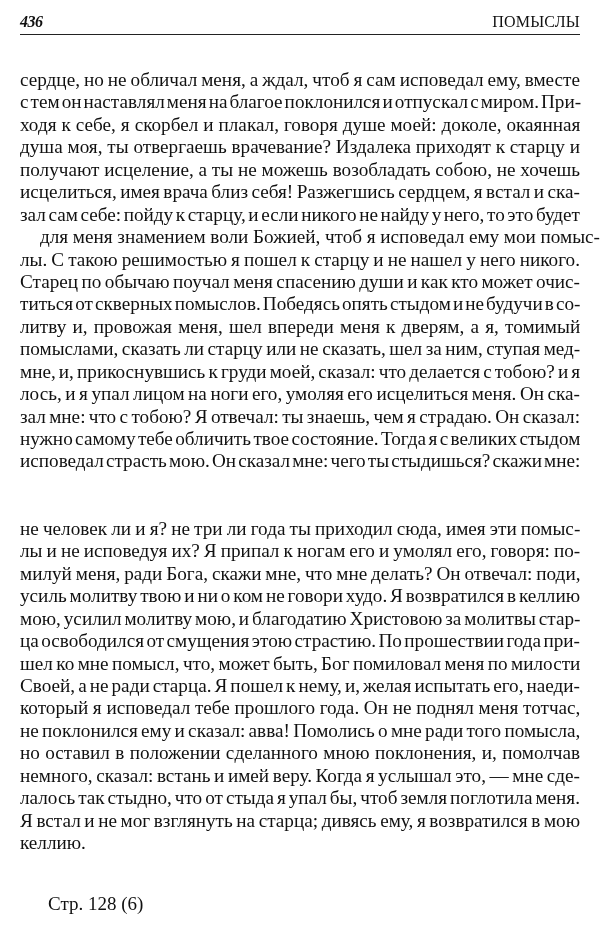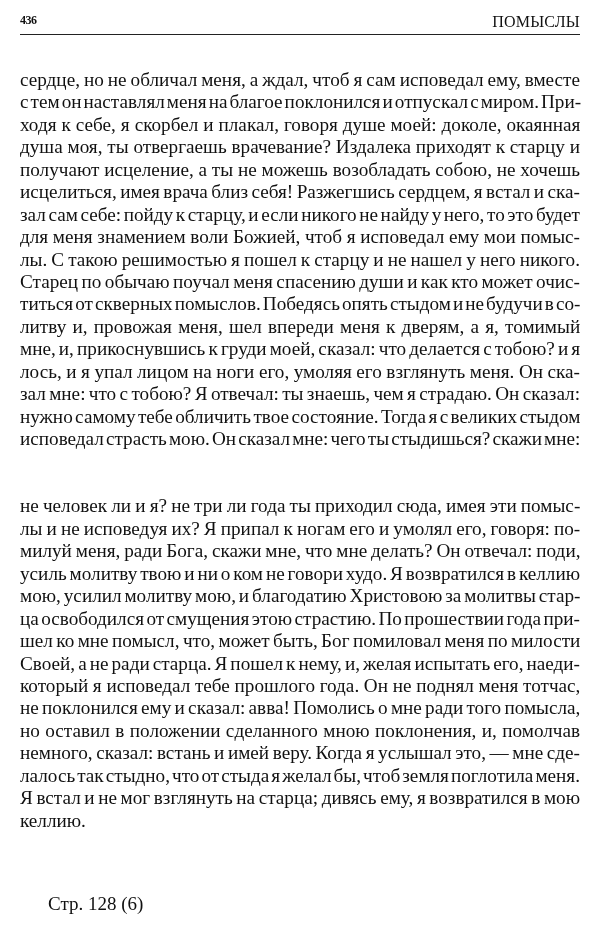--- a/index.html
+++ b/index.html
@@ -1,19 +1,19 @@
 <!DOCTYPE html>
 <html><head>
 <meta charset="utf-8">
 <style>
   html, body { margin: 0; padding: 0; background: #ffffff; }
   body { width: 600px; height: 934px; position: relative; overflow: hidden; color: #111; }
   .page { position: absolute; left: 20px; top: 0; width: 560px; }
   .header { position: absolute; left: 0; top: 12px; width: 560px; height: 22px; border-bottom: 1.5px solid #222; }
-  .page-num { position: absolute; left: 0; top: 1px; font-family: "Liberation Serif", serif; font-size: 12px; font-weight: bold; letter-spacing: -0.5px; }
+  .page-num { position: absolute; left: 0; top: 1px; font-family: "Liberation Serif", serif; font-size: 16px; font-weight: bold; letter-spacing: -0.5px; font-style: italic; }
   .running-title { position: absolute; right: 0; top: 1px; font-family: "Liberation Serif", serif; font-size: 16px; letter-spacing: 0.2px; }
   .body-text { position: absolute; left: 0; top: 69px; width: 560px; font-family: "Liberation Serif", serif; font-size: 19.2px; line-height: 22.45px; }
   .line { display: block; white-space: nowrap; text-align: justify; text-align-last: justify; height: 22.45px; overflow: visible; }
   .line.last { text-align-last: left; }
   .ref { position: absolute; left: 28px; top: 893px; font-family: "Liberation Serif", serif; font-size: 19px; }
 </style>
 </head>
 <body>
 
 <div class="page">
@@ -23,41 +23,42 @@
   </div>
 
   <div class="body-text">
     <span class="line" style="display: block; word-spacing: -0.833333px;">сердце, но не обличал меня, а ждал, чтоб я сам исповедал ему, вместе</span>
     <span class="line" style="display: block; word-spacing: -2.75px;">с тем он наставлял меня на благое поклонился и отпускал с миром. При-</span>
     <span class="line" style="display: block; word-spacing: 0.181818px;">ходя к себе, я скорбел и плакал, говоря душе моей: доколе, окаянная</span>
     <span class="line" style="display: block; word-spacing: 0px;">душа моя, ты отвергаешь врачевание? Издалека приходят к старцу и</span>
     <span class="line" style="display: block; word-spacing: 0px;">получают исцеление, а ты не можешь возобладать собою, не хочешь</span>
     <span class="line" style="display: block; word-spacing: -1.4px;">исцелиться, имея врача близ себя! Разжегшись сердцем, я встал и ска-</span>
     <span class="line" style="display: block; word-spacing: -2.2px;">зал сам себе: пойду к старцу, и если никого не найду у него, то это будет</span>
-    <span class="line" style="display: block; word-spacing: -0.1px;">для меня знамением воли Божией, чтоб я исповедал ему мои помыс-</span>
+    <span class="line" style="display: block; word-spacing: -0.1px; margin-left: 20px;">для меня знамением воли Божией, чтоб я исповедал ему мои помыс-</span>
     <span class="line" style="display: block; word-spacing: -0.769231px;">лы. С такою решимостью я пошел к старцу и не нашел у него никого.</span>
     <span class="line" style="display: block; word-spacing: -1.36364px;">Старец по обычаю поучал меня спасению души и как кто может очис-</span>
     <span class="line" style="display: block; word-spacing: -2.72727px;">титься от скверных помыслов. Победясь опять стыдом и не будучи в со-</span>
     <span class="line" style="display: block; word-spacing: 1.45455px;">литву и, провожая меня, шел впереди меня к дверям, а я, томимый</span>
+    <span class="line" style="display: block; word-spacing: -1.27273px;">помыслами, сказать ли старцу или не сказать, шел за ним, ступая мед-</span>
     <span class="line" style="display: block; word-spacing: -1.66667px;">мне, и, прикоснувшись к груди моей, сказал: что делается с тобою? и я</span>
-    <span class="line" style="display: block; word-spacing: -1.53846px;">лось, и я упал лицом на ноги его, умоляя его взглянуть меня. Он ска-</span>
+    <span class="line" style="display: block; word-spacing: -1.53846px;">лось, и я упал лицом на ноги его, умоляя его исцелиться меня. Он ска-</span>
     <span class="line" style="display: block; word-spacing: -1.46154px;">зал мне: что с тобою? Я отвечал: ты знаешь, чем я страдаю. Он сказал:</span>
     <span class="line" style="display: block; word-spacing: -2.4px;">нужно самому тебе обличить твое состояние. Тогда я с великих стыдом</span>
     <span class="line" style="display: block; word-spacing: -2.7px;">исповедал страсть мою. Он сказал мне: чего ты стыдишься? скажи мне:</span>
     <span class="line" style="display: block; word-spacing: -0.642857px; margin-top: 45px;">не человек ли и я? не три ли года ты приходил сюда, имея эти помыс-</span>
     <span class="line" style="display: block; word-spacing: -0.714286px;">лы и не исповедуя их? Я припал к ногам его и умолял его, говоря: по-</span>
     <span class="line" style="display: block; word-spacing: -0.909091px;">милуй меня, ради Бога, скажи мне, что мне делать? Он отвечал: поди,</span>
     <span class="line" style="display: block; word-spacing: -1.92308px;">усиль молитву твою и ни о ком не говори худо. Я возвратился в келлию</span>
     <span class="line" style="display: block; word-spacing: -1.88889px;">мою, усилил молитву мою, и благодатию Христовою за молитвы стар-</span>
     <span class="line" style="display: block; word-spacing: -2.44444px;">ца освободился от смущения этою страстию. По прошествии года при-</span>
     <span class="line" style="display: block; word-spacing: -1.36364px;">шел ко мне помысл, что, может быть, Бог помиловал меня по милости</span>
     <span class="line" style="display: block; word-spacing: -1.76923px;">Своей, а не ради старца. Я пошел к нему, и, желая испытать его, наеди-</span>
     <span class="line" style="display: block; word-spacing: -0.1px;">который я исповедал тебе прошлого года. Он не поднял меня тотчас,</span>
     <span class="line" style="display: block; word-spacing: -1.54545px;">не поклонился ему и сказал: авва! Помолись о мне ради того помысла,</span>
     <span class="line" style="display: block; word-spacing: 0.625px;">но оставил в положении сделанного мною поклонения, и, помолчав</span>
     <span class="line" style="display: block; word-spacing: -1.25px;">немного, сказал: встань и имей веру. Когда я услышал это, — мне сде-</span>
-    <span class="line" style="display: block; word-spacing: -2.75px;">лалось так стыдно, что от стыда я желал бы, чтоб земля поглотила меня.</span>
+    <span class="line" style="display: block; word-spacing: -2.75px;">лалось так стыдно, что от стыда я упал бы, чтоб земля поглотила меня.</span>
     <span class="line" style="display: block; word-spacing: -1.23077px;">Я встал и не мог взглянуть на старца; дивясь ему, я возвратился в мою</span>
     <span class="line last">келлию.</span>
   </div>
 
   <div class="ref">Стр. 128 (6)</div>
 </div>
 
 </body></html>

